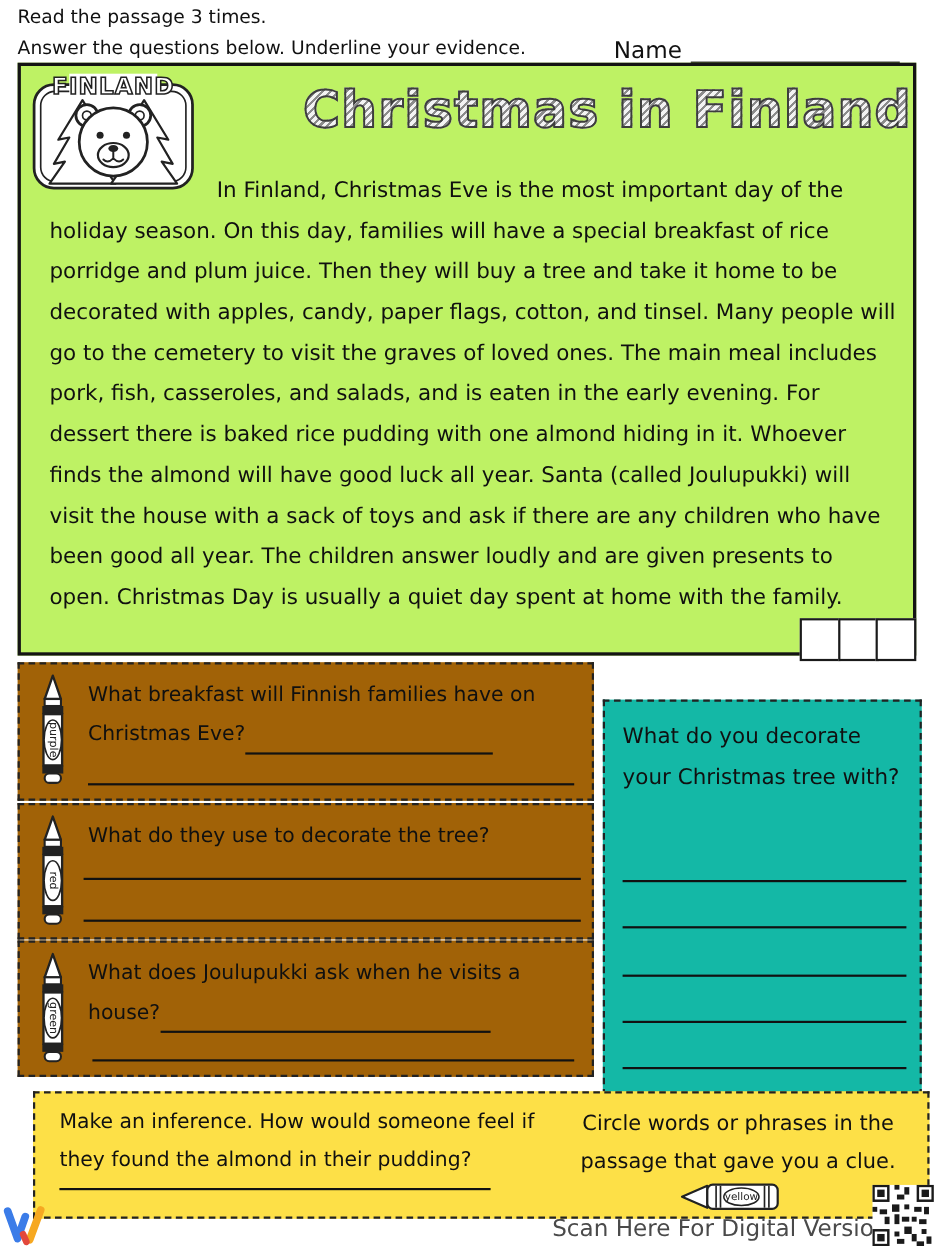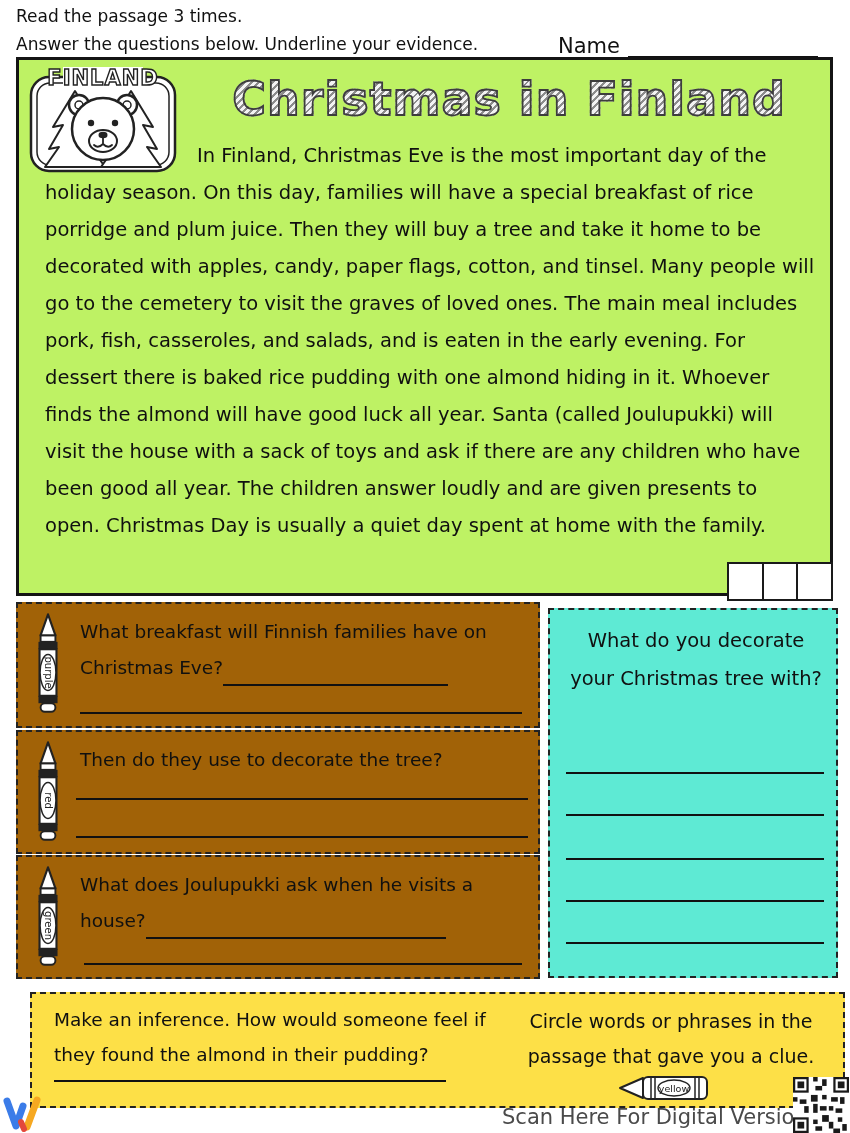--- a/index.html
+++ b/index.html
@@ -11,29 +11,29 @@
   .instr1{top:6px;}
   .instr2{top:34px;}
   .name-row{position:absolute;left:558px;top:12px;font-size:21px;color:#111;margin-top:22px;}
   .name-line{display:inline-block;width:190px;height:22px;border-bottom:2.5px solid #111;
              margin-left:8px;vertical-align:bottom;}
 
   
   .passage-box{position:absolute;left:16px;top:57px;width:811px;height:533px;
                border:3px solid #141414;background:#bef264;}
   .logo{position:absolute;left:8px;top:5px;}
-  .title-wrap{position:absolute;left:170px;top:14px;width:640px;text-align:center;}
+  .title-wrap{position:absolute;left:170px;top:14px;width:640px;text-align:right;}
   .title-text{font-size:46px;font-weight:bold;letter-spacing:1px;color:#6e6e6e;line-height:1.1;}
   @supports ((-webkit-background-clip: text) or (background-clip: text)){
     .title-text{
       background:repeating-linear-gradient(135deg,#8c8c8c 0 2px,#f3f3f3 2px 5px);
       -webkit-background-clip:text;background-clip:text;color:transparent;
       -webkit-text-stroke:1.8px #3d3d3d;}
   }
-  .passage-text{position:absolute;left:26px;top:77px;right:12px;
+  .passage-text{position:absolute;left:26px;top:94px;right:12px;
                 font-size:19.5px;line-height:37px;text-indent:152px;color:#101010;}
 
   
   .read-boxes{position:absolute;left:727px;top:562px;display:flex;z-index:3;}
   .read-box{width:33px;height:35px;border:2.5px solid #1a1a1a;background:#fff;margin-left:-2.5px;}
   .read-box:first-child{margin-left:0;}
 
   
   .qbox{position:absolute;border:2px dashed #222;background:#a16207;}
   .qbox1{left:16px;top:602px;width:520px;height:122px;}
@@ -42,22 +42,22 @@
   .crayon-v{position:absolute;left:12px;top:8px;}
   .q-text{position:absolute;left:62px;top:10px;right:12px;font-size:18.5px;line-height:36px;color:#101010;}
   .inline-blank{display:inline-block;height:20px;border-bottom:2.5px solid #111;vertical-align:bottom;}
   .blank{position:absolute;height:0;border-bottom:2.5px solid #111;}
   .q1-blank{left:62px;right:16px;bottom:12px;}
   .q2-blank1{left:58px;right:10px;top:66px;}
   .q2-blank2{left:58px;right:10px;top:104px;}
   .q3-blank{left:66px;right:16px;bottom:12px;}
 
   
-  .side-box{position:absolute;left:548px;top:608px;width:286px;height:366px;
-            border:2px dashed #222;background:#5eead4;text-align:center;}
+  .side-box{position:absolute;left:548px;top:636px;width:286px;height:366px;
+            border:2px dashed #222;background:#14b8a6;}
   .side-text{position:absolute;left:16px;top:12px;right:10px;font-size:19.5px;line-height:38px;color:#101010;}
   .s-bl1{left:16px;right:12px;top:162px;}
   .s-bl2{left:16px;right:12px;top:204px;}
   .s-bl3{left:16px;right:12px;top:248px;}
   .s-bl4{left:16px;right:12px;top:290px;}
   .s-bl5{left:16px;right:12px;top:332px;}
 
   
   .bottom-box{position:absolute;left:30px;top:992px;width:811px;height:112px;
               border:2px dashed #222;background:#fde047;}
@@ -145,21 +145,21 @@
     <svg class="crayon-v" width="36" height="102" viewBox="0 0 34 96">
       <path d="M17 2 L24 22 L10 22 Z" fill="#fff" stroke="#222" stroke-width="2" stroke-linejoin="round"></path>
       <rect x="10" y="22" width="14" height="6" fill="#fff" stroke="#222" stroke-width="1.8"></rect>
       <rect x="8" y="28" width="18" height="7" fill="#222"></rect>
       <rect x="9" y="35" width="16" height="44" fill="#fff" stroke="#222" stroke-width="2"></rect>
       <rect x="8" y="79" width="18" height="7" fill="#222"></rect>
       <rect x="10" y="86" width="14" height="8" rx="4" fill="#fff" stroke="#222" stroke-width="1.8"></rect>
       <ellipse cx="17" cy="57" rx="7.5" ry="17" fill="#fff" stroke="#222" stroke-width="1.4"></ellipse>
       <text x="17" y="57" transform="rotate(90 17 57)" text-anchor="middle" dominant-baseline="central" font-size="9.5" fill="#222">red</text>
     </svg>
-    <div class="q-text"><span>Then do they use to decorate the tree?</span></div>
+    <div class="q-text"><span>What do they use to decorate the tree?</span></div>
     <div class="blank q2-blank1"></div>
     <div class="blank q2-blank2"></div>
   </div>
 
   <div class="qbox qbox3">
     <svg class="crayon-v" width="36" height="102" viewBox="0 0 34 96">
       <path d="M17 2 L24 22 L10 22 Z" fill="#fff" stroke="#222" stroke-width="2" stroke-linejoin="round"></path>
       <rect x="10" y="22" width="14" height="6" fill="#fff" stroke="#222" stroke-width="1.8"></rect>
       <rect x="8" y="28" width="18" height="7" fill="#222"></rect>
       <rect x="9" y="35" width="16" height="44" fill="#fff" stroke="#222" stroke-width="2"></rect>

